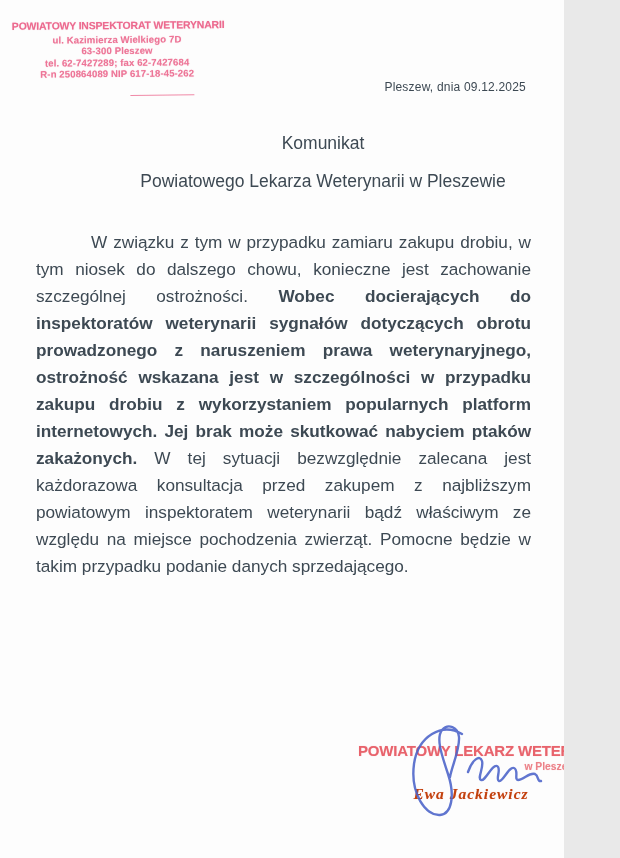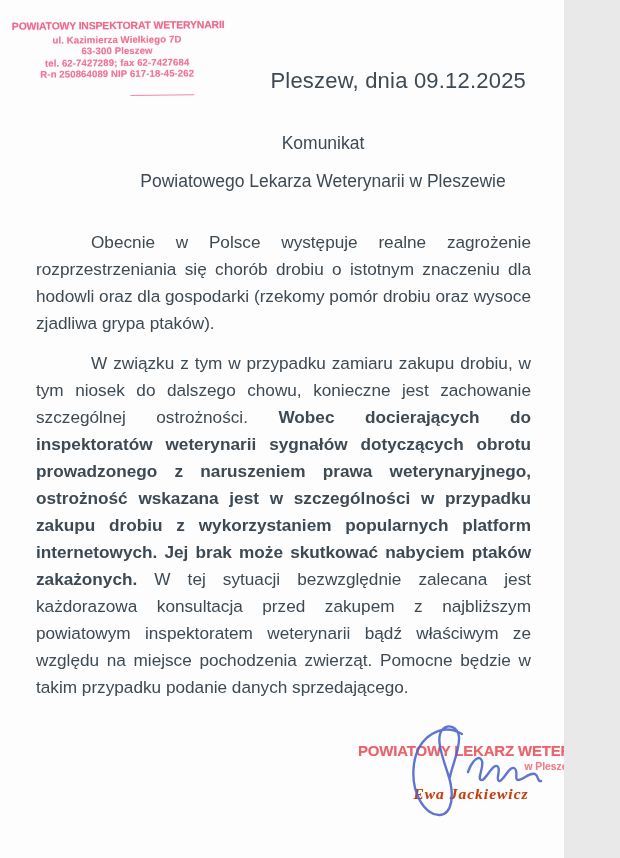--- a/index.html
+++ b/index.html
@@ -19,22 +19,22 @@
     transform:rotate(-0.5deg);
     text-shadow:0 0 1px rgba(236,106,143,.45);
     line-height:11.5px;
     user-select:none;
   }
   .stamp-top .l1{font-size:10.5px;font-weight:700;letter-spacing:-0.2px;margin-bottom:2px;white-space:nowrap;}
   .stamp-top .l{font-size:9.6px;font-weight:700;letter-spacing:0.1px;opacity:.92;white-space:nowrap;}
   .stamp-top .nip-underline{border-bottom:1px solid rgba(236,106,143,.85);padding-bottom:16px;}
   
   .date-line{
-    position:absolute;top:68px;right:38px;
-    font-size:22px;letter-spacing:0.2px;
+    position:absolute;top:80px;right:38px;
+    font-size:12px;letter-spacing:0.2px;
   }
   
   .titles{position:absolute;top:133px;left:0;width:100%;text-align:center;margin-left:41px;}
   .titles .t1{font-size:17.5px;}
   .titles .t2{font-size:17.5px;margin-top:17px;}
   
   .body-text{
     position:absolute;left:36px;right:33px;top:229px;
     font-size:17.2px;line-height:27px;
     text-align:justify;
@@ -70,21 +70,20 @@
   </div>
 
   <div class="date-line">Pleszew, dnia 09.12.2025</div>
 
   <div class="titles">
     <div class="t1">Komunikat</div>
     <div class="t2">Powiatowego Lekarza Weterynarii w Pleszewie</div>
   </div>
 
   <div class="body-text">
-    <p>Obecnie w Polsce występuje realne zagrożenie rozprzestrzeniania się chorób drobiu o istotnym znaczeniu dla hodowli oraz dla gospodarki (rzekomy pomór drobiu oraz wysoce zjadliwa grypa ptaków).</p>
     <p><span class="seg-regular">W związku z tym w przypadku zamiaru zakupu drobiu, w tym niosek do dalszego chowu, konieczne jest zachowanie szczególnej ostrożności. </span><span class="seg-bold">Wobec docierających do inspektoratów weterynarii sygnałów dotyczących obrotu prowadzonego z naruszeniem prawa weterynaryjnego, ostrożność wskazana jest w szczególności w przypadku zakupu drobiu z wykorzystaniem popularnych platform internetowych. Jej brak może skutkować nabyciem ptaków zakażonych. </span><span class="seg-regular">W tej sytuacji bezwzględnie zalecana jest każdorazowa konsultacja przed zakupem z najbliższym powiatowym inspektoratem weterynarii bądź właściwym ze względu na miejsce pochodzenia zwierząt. Pomocne będzie w takim przypadku podanie danych sprzedającego.</span></p>
   </div>
 
   <div class="stamp-bottom">
     <div class="b1">POWIATOWY LEKARZ WETERYNARII</div>
     <div class="b2">w Pleszewie</div>
     <div class="bname">Ewa Jackiewicz</div>
   </div>
 
   <svg class="signature-svg" width="180" height="105" viewBox="0 0 180 105" aria-hidden="true">

